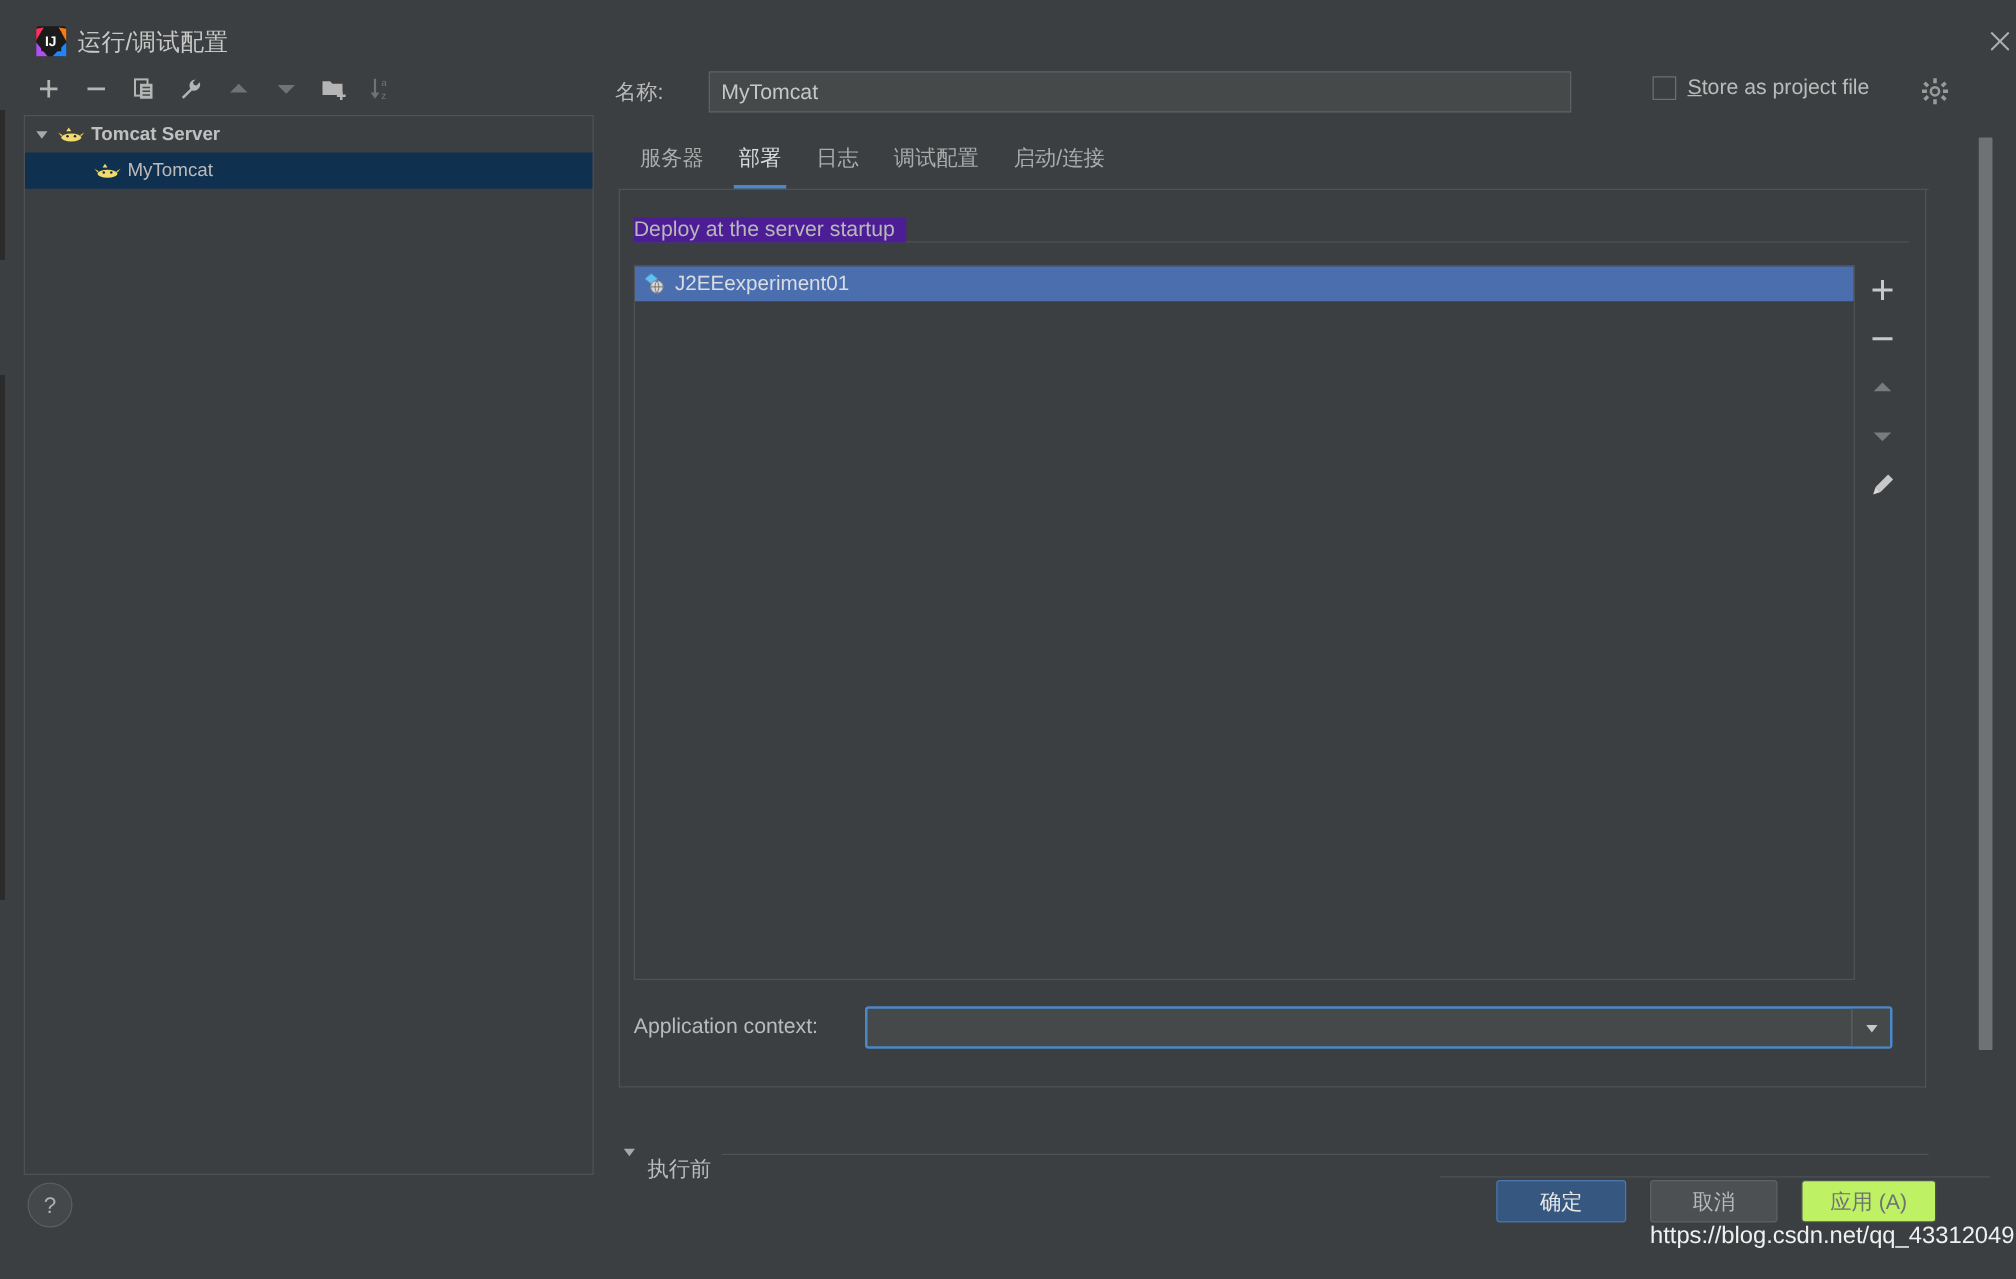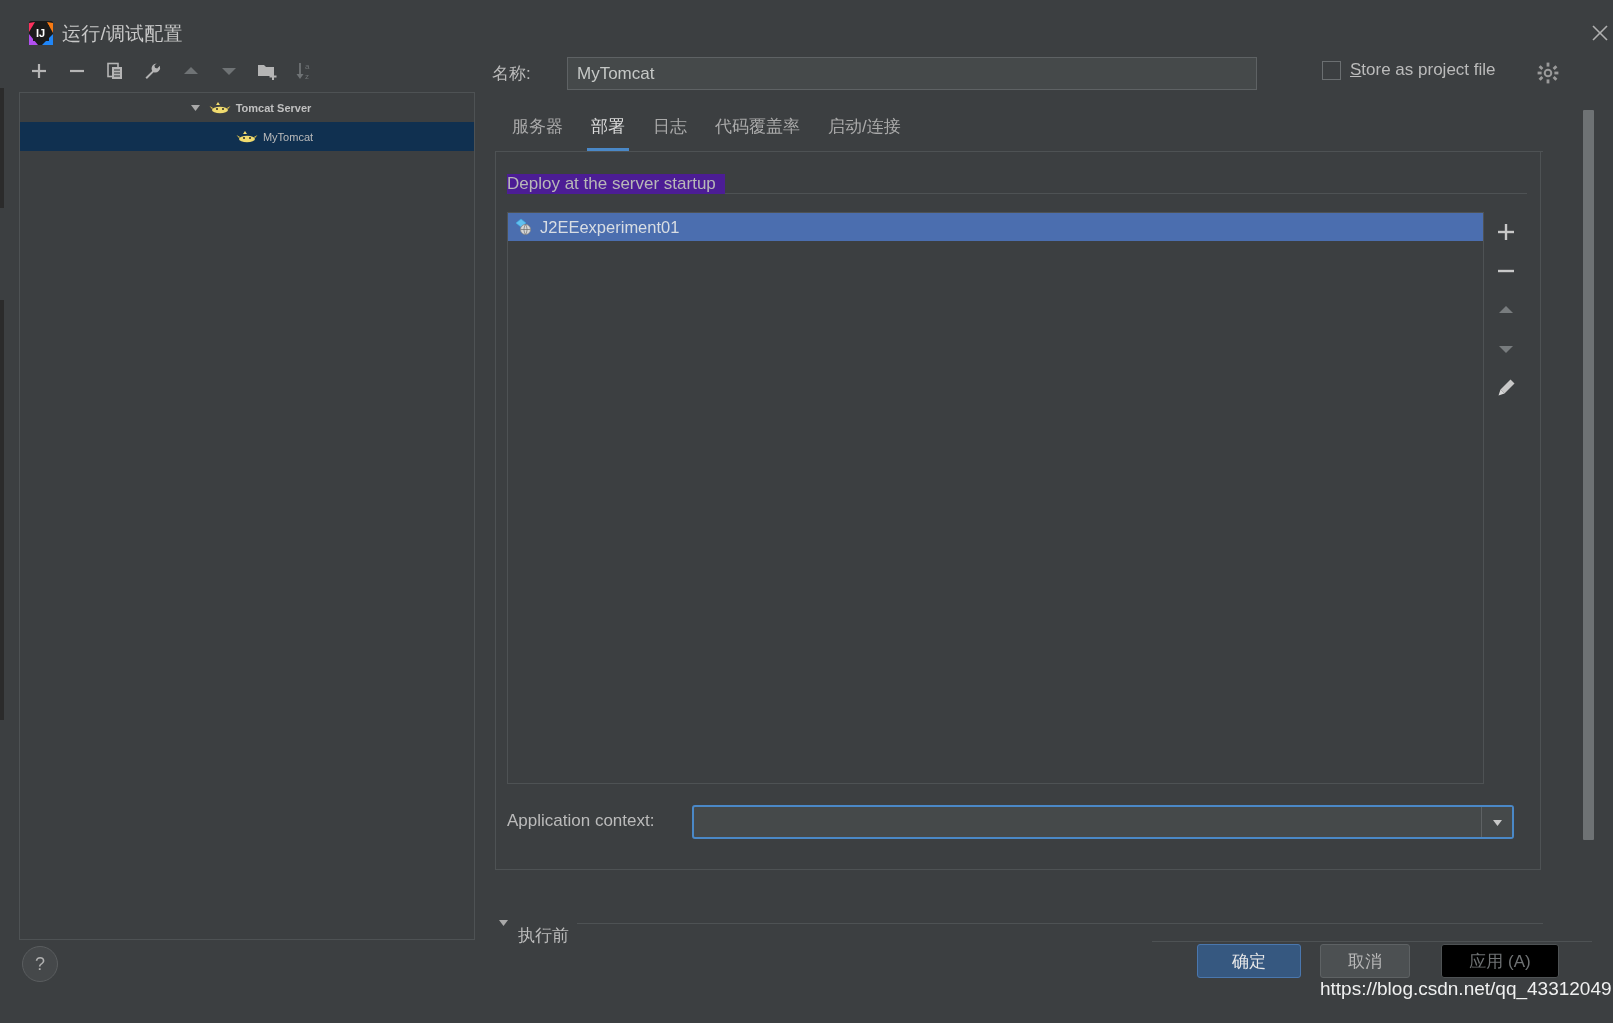--- a/index.html
+++ b/index.html
@@ -73,24 +73,23 @@
     width: 456px; height: 848px;
     background: #3c3f41;
     border: 1px solid #4e5254;
     box-sizing: border-box;
   }
   .tree-row {
     position: relative;
     height: 29px;
     display: flex;
     align-items: center;
-    font-size: 11px;
+    font-size: 15px;
     white-space: nowrap;
     box-sizing: border-box;
-    justify-content: center;
   }
   .tree-row.selected {
     background: #103050;
   }
   .tree-arrow {
     width: 26px;
     display: flex; align-items: center; justify-content: center;
     flex: 0 0 26px;
   }
   .tree-ico {
@@ -338,28 +337,28 @@
     display: flex; align-items: center; justify-content: center;
     white-space: nowrap;
   }
   .btn-ok {
     left: 1197px; width: 104px;
     background: #365880;
     border: 1px solid #4a77ae;
     color: #e8e8e8;
   }
   .btn-cancel {
-    left: 1320px; width: 90px;
+    left: 1320px; width: 102px;
     background: #4c5052;
     border: 1px solid #5e6264;
     color: #b8b8b8;
   }
   .btn-apply {
-    left: 1441px; width: 118px;
-    background: #000000;
+    left: 1441px; width: 108px;
+    background: #bef264;
     border: 1px solid #4e5254;
     color: #6f7274;
   }
   .watermark {
     position: absolute;
     left: 1320px; top: 978px;
     font-size: 19px;
     color: #ffffff;
     white-space: nowrap;
     font-family: "Liberation Sans", sans-serif;
@@ -521,21 +520,21 @@
         <rect x="2.6" y="14.4" width="2.8" height="4" transform="rotate(45 4 16.4)"></rect>
         <rect x="16.6" y="14.4" width="2.8" height="4" transform="rotate(-45 18 16.4)"></rect>
       </g>
     </svg>
   </div>
 
   <div class="tabs">
     <div class="tab">服务器</div>
     <div class="tab active">部署</div>
     <div class="tab">日志</div>
-    <div class="tab">代码覆盖率</div>
+    <div class="tab">调试配置</div>
     <div class="tab">启动/连接</div>
   </div>
   <div class="tab-underline"></div>
 
   <div class="content-panel"></div>
   <div class="group-line"></div>
   <div class="group-title">Deploy at the server startup</div>
 
   <div class="deploy-list">
     <div class="deploy-row selected">

